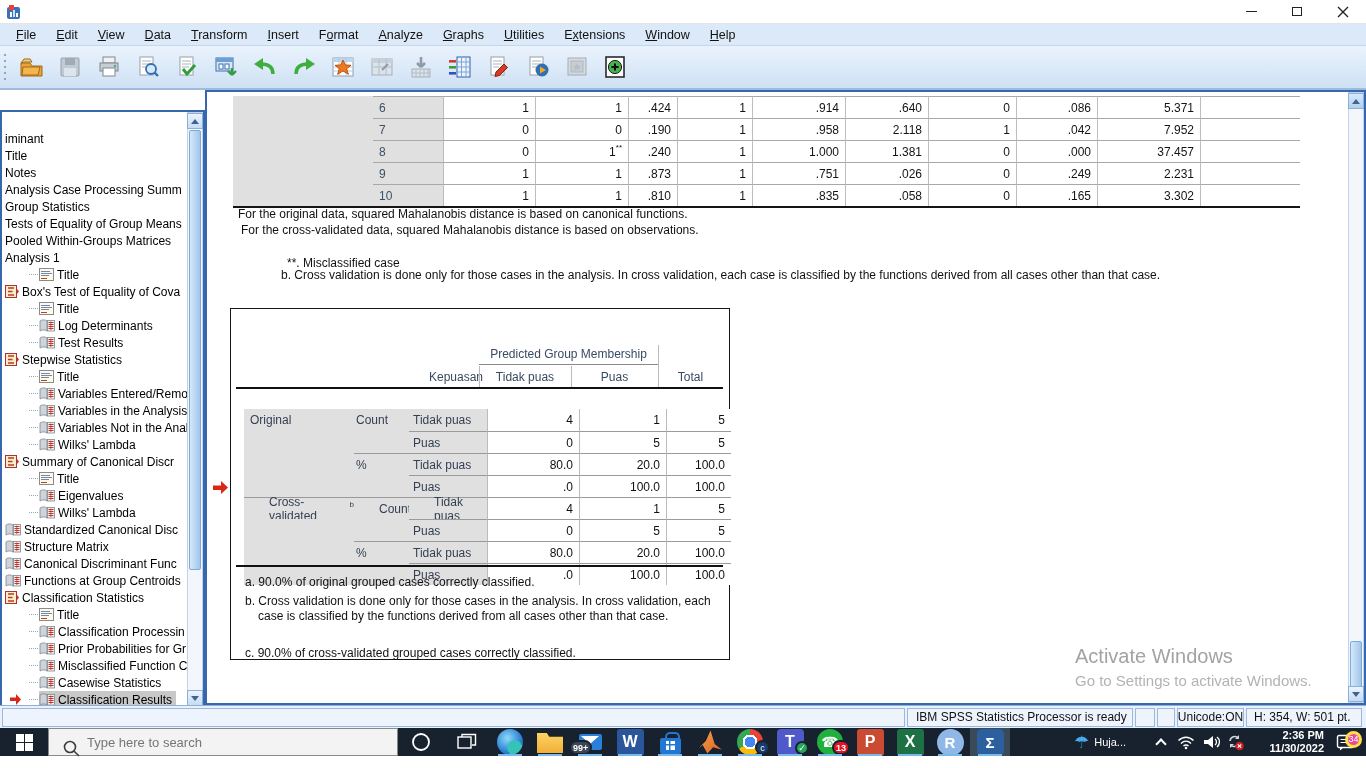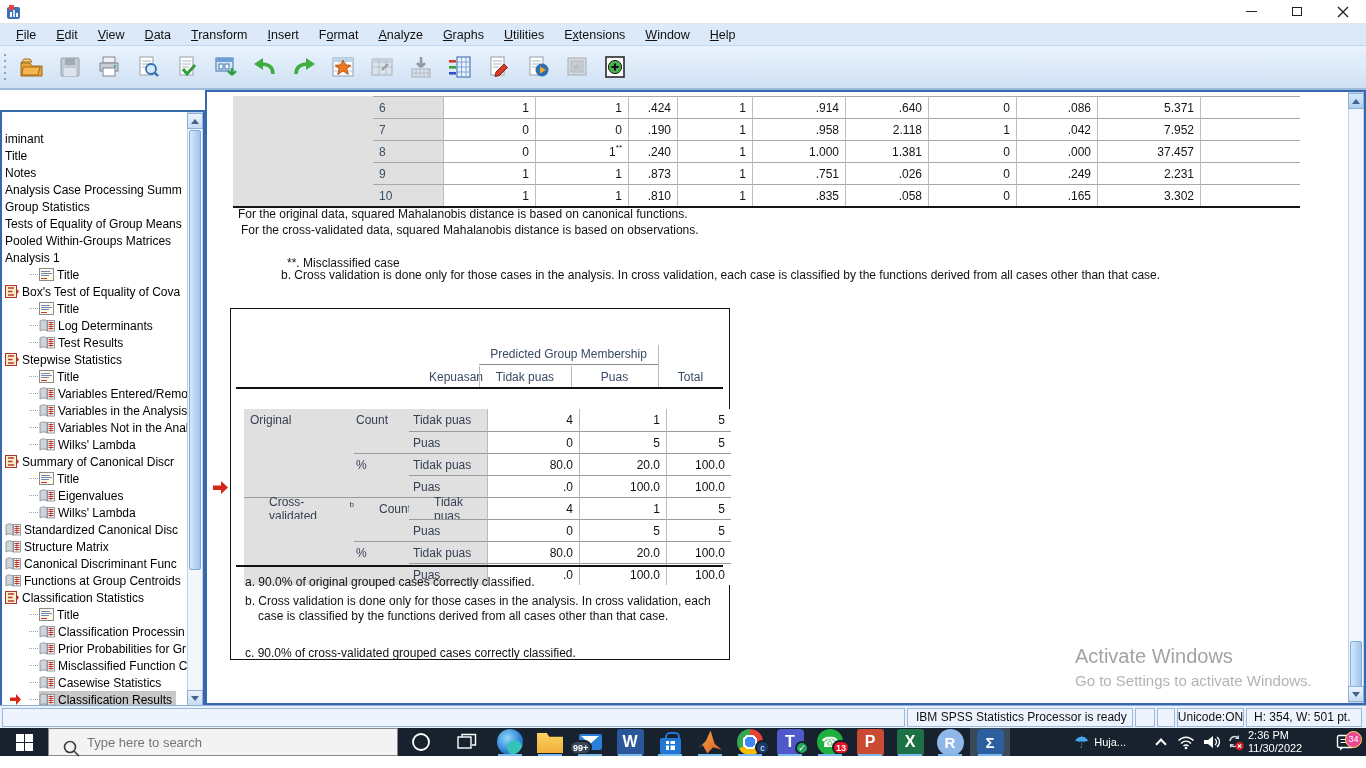--- a/index.html
+++ b/index.html
@@ -163,23 +163,23 @@
 .k-chrome .badge{background:#1a3b6e;font-weight:normal;}
 .check{display:none;position:absolute;right:1px;bottom:1px;width:14px;height:14px;border-radius:50%;background:#23a55a;color:#fff;font-size:9px;line-height:11px;text-align:center;border:2px solid #17222e;}
 .k-teams .check{display:block;}
 
 .tray{margin-left:auto;display:flex;align-items:center;}
 .weather{display:flex;align-items:center;width:74px;}
 .umb{font-size:17px;color:#45a9ec;margin-right:5px;line-height:1;}
 .wtxt{font-size:11px;color:#fff;}
 .trayic{width:25px;display:flex;align-items:center;justify-content:center;position:relative;}
 .chev{width:8px;height:8px;border-left:2px solid #fff;border-top:2px solid #fff;transform:rotate(45deg);margin-top:3px;}
-.clock{width:76px;text-align:left;color:#fff;font-size:11px;line-height:13px;}
+.clock{width:76px;text-align:right;color:#fff;font-size:11px;line-height:13px;font-weight:bold;}
 .notif{width:42px;display:flex;align-items:center;justify-content:center;position:relative;}
-.nbadge{position:absolute;right:4px;bottom:3px;width:17px;height:17px;border-radius:50%;background:#ec4899;border:1px solid #fde047;color:#fff;font-size:9px;display:flex;align-items:center;justify-content:center;}
+.nbadge{position:absolute;right:4px;bottom:3px;width:17px;height:17px;border-radius:50%;background:#ec4899;border:3px solid #fde047;color:#fff;font-size:9px;display:flex;align-items:center;justify-content:center;}
 sup:empty{display:none;}
 </style>
 </head>
 <body>
 
 <div class="titlebar">
   <span class="appico">
     <svg width="16" height="16">
         <rect x="1" y="3" width="13" height="12" rx="2" fill="#3b6fb6"></rect>
         <rect x="3" y="1" width="5" height="5" fill="#e8413c"></rect>

